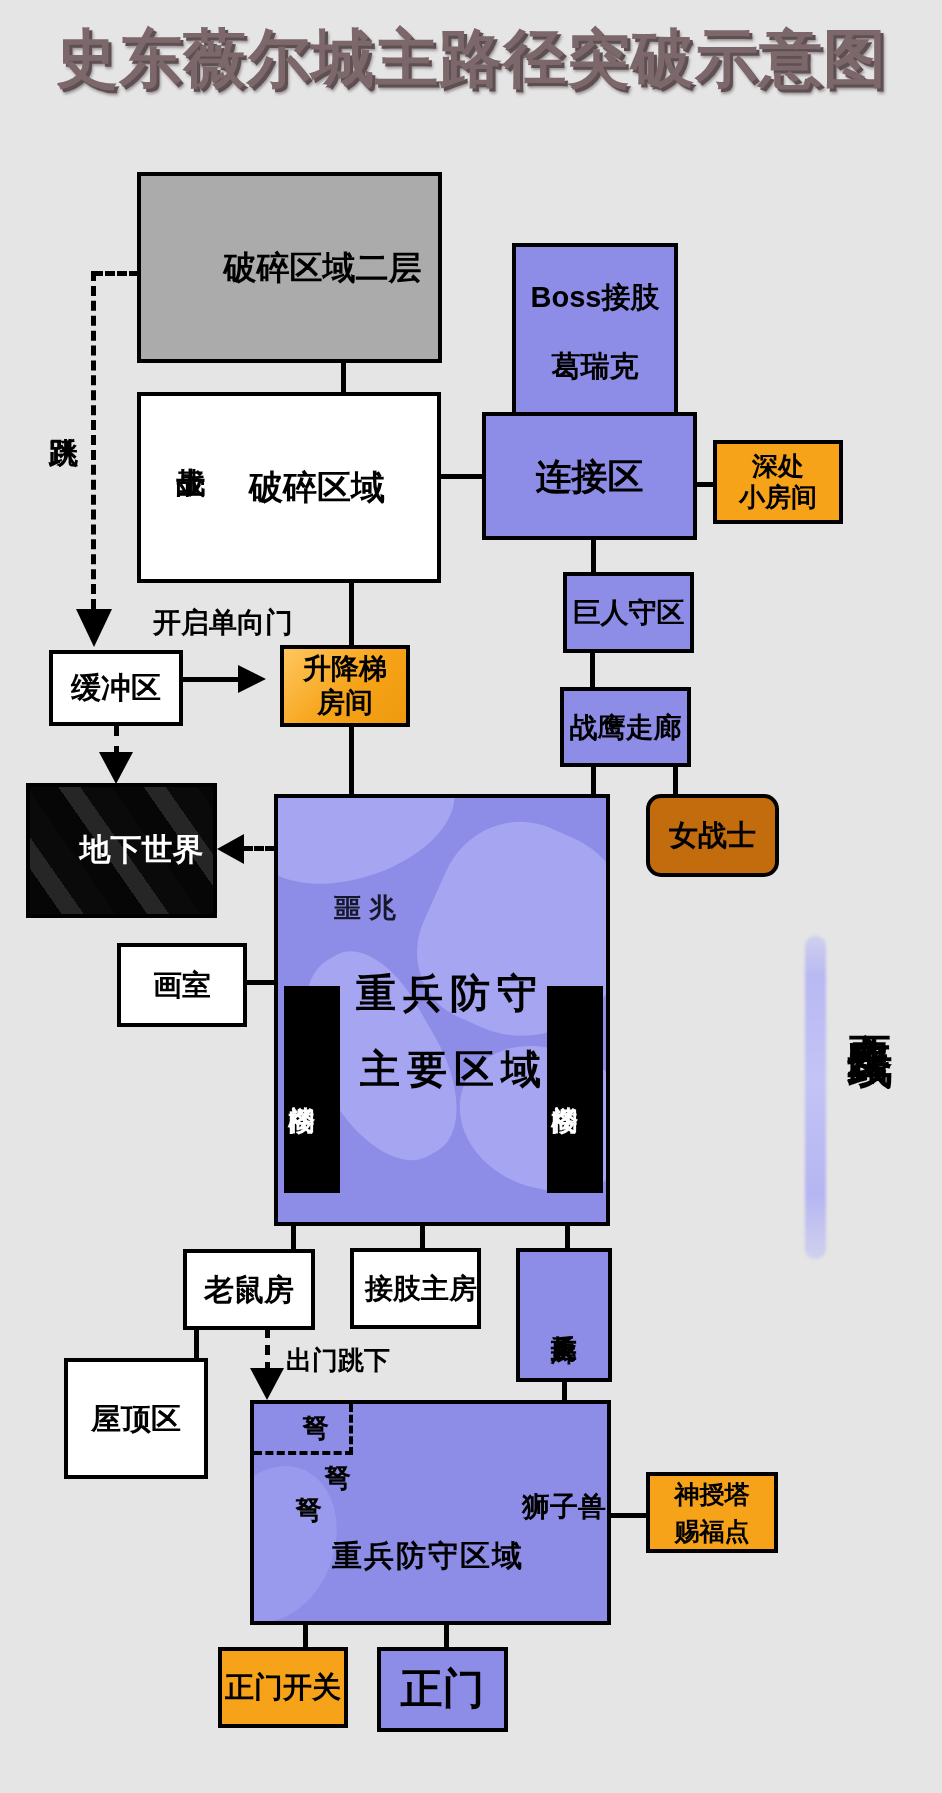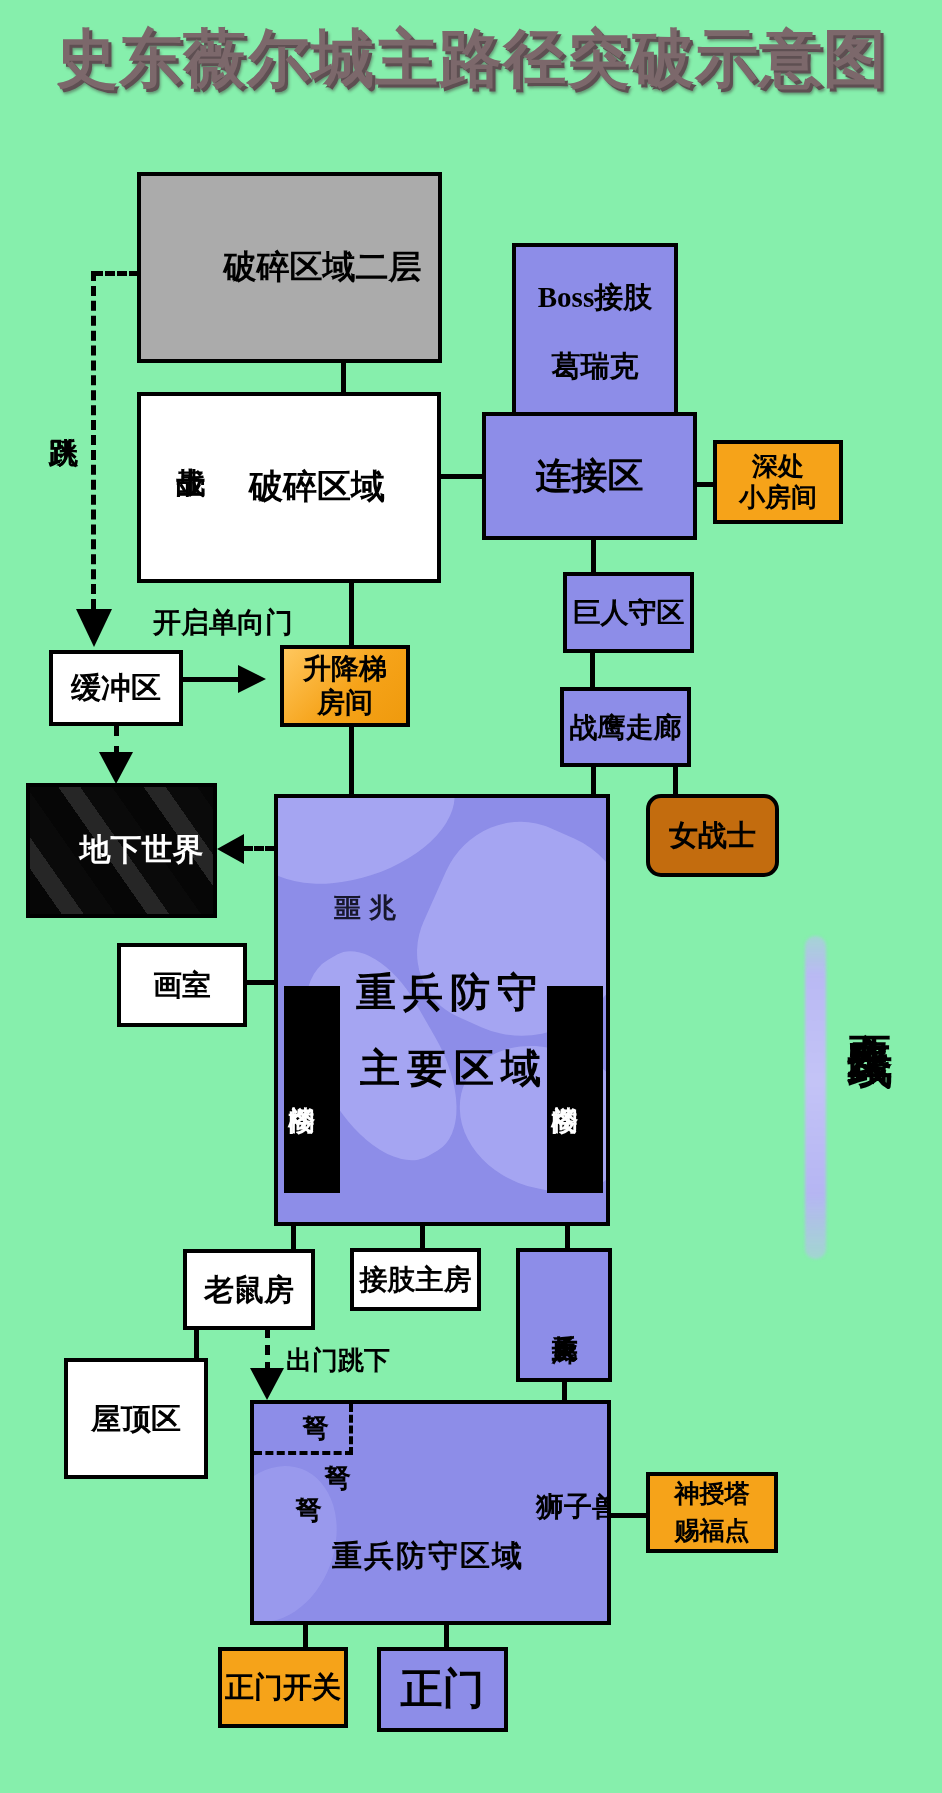--- a/index.html
+++ b/index.html
@@ -1,18 +1,18 @@
 <!DOCTYPE html>
 <html><head>
 <meta charset="utf-8">
 <style>
   html,body{margin:0;padding:0;background:#fff;}
   #stage{
-    position:relative;width:942px;height:1793px;background:#86efac;overflow:hidden;
-    font-family:Liberation Serif, serif;color:#000;
+    position:relative;width:942px;height:1793px;background:#e5e5e5;overflow:hidden;
+    font-family:Liberation Sans, sans-serif;color:#000;
   }
   #title{
     position:absolute;top:16px;left:0;width:942px;text-align:center;
     font-size:63px;font-weight:bold;letter-spacing:1px;color:#7c686b;
     text-shadow:3px 3px 0 #5e4f52, 4px 5px 3px rgba(60,45,50,.45);
     white-space:nowrap;
   }
   .box{
     position:absolute;box-sizing:border-box;border:4px solid #000;
     display:flex;flex-direction:column;align-items:center;justify-content:center;
@@ -157,39 +157,39 @@
     </div>
     <div class="attic vtext" style="left:269px;top:188px;width:56px;height:207px;font-size:27px;">
       <span>阁楼</span>
     </div>
   </div>
 
   <div class="box whitebox" style="left:183px;top:1249px;width:132px;height:81px;font-size:30px;">
     <span>老鼠房</span>
   </div>
 
-  <div class="box whitebox" style="left:350px;top:1248px;width:131px;height:63px;font-size:28px;">
+  <div class="box whitebox" style="left:350px;top:1248px;width:131px;height:81px;font-size:28px;align-items:flex-end;">
     <span>接肢主房</span>
   </div>
 
   <div class="box blue" style="left:516px;top:1248px;width:96px;height:134px;font-size:26px;">
     <span class="vtext" style="letter-spacing:1px;">重兵长廊</span>
   </div>
 
   <div class="box whitebox" style="left:64px;top:1358px;width:144px;height:121px;font-size:30px;">
     <span>屋顶区</span>
   </div>
 
   <div class="box blue" style="left:250px;top:1400px;width:361px;height:225px;overflow:hidden;">
     <div class="blob" style="left:-40px;top:60px;width:120px;height:160px;border-radius:50%;transform:rotate(20deg);opacity:.45;"></div>
     <div style="position:absolute;left:0;top:0;width:95px;height:47px;border-right:4px dashed #000;border-bottom:4px dashed #000;"></div>
     <span class="inner-label" style="left:48px;top:8px;font-size:27px;">弩</span>
     <span class="inner-label" style="left:70px;top:58px;font-size:27px;">弩</span>
     <span class="inner-label" style="left:41px;top:90px;font-size:27px;">弩</span>
-    <span class="inner-label" style="left:282px;top:85px;font-size:28px;">狮子兽</span>
+    <span class="inner-label" style="left:268px;top:85px;font-size:28px;">狮子兽</span>
     <span class="inner-label" style="left:78px;top:133px;font-size:30px;letter-spacing:2px;">重兵防守区域</span>
   </div>
 
   <div class="box orange" style="left:646px;top:1472px;width:132px;height:81px;font-size:25px;line-height:1.45;">
     <span>神授塔</span>
     <span>赐福点</span>
   </div>
 
   <div class="box orange" style="left:218px;top:1647px;width:130px;height:81px;font-size:29px;">
     <span>正门开关</span>

